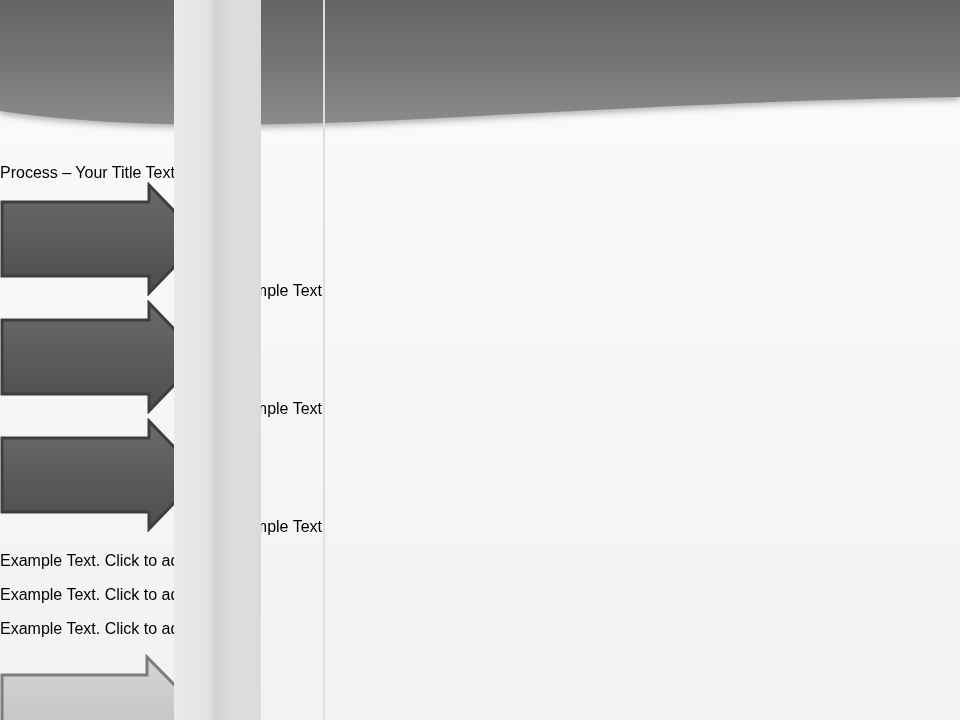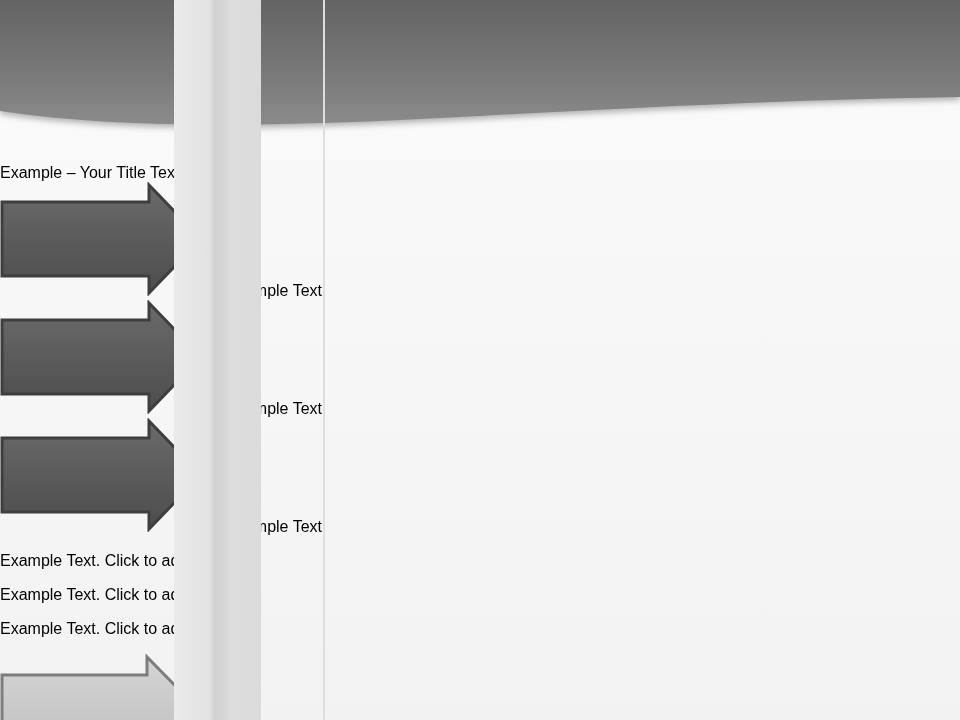--- a/index.html
+++ b/index.html
@@ -101,21 +101,21 @@
         <stop offset="1" stop-color="#bdbdbd"></stop>
       </linearGradient>
     </defs>
   </svg>
 
   
   <svg class="header-wave" viewBox="0 0 960 160">
     <path d="M0 0 H960 V97 C820 99 660 106 480 116 C310 125 140 132 0 111 Z" fill="url(#gradHeader)" style="filter:drop-shadow(0 3px 3px rgba(0,0,0,.3))"></path>
   </svg>
   <div class="title">
-    <span class="t-bold">Example</span>
+    <span class="t-bold">Process</span>
     <span class="t-rest">– Your Title Text Here</span>
   </div>
 
   
   <div class="arrow a1">
     <svg width="204" height="114" viewBox="0 0 204 114">
       <polygon points="2,20 149,20 149,3 201,57 149,111 149,94 2,94" fill="url(#gradDark)" stroke="#3e3e3e" stroke-width="3" stroke-linejoin="miter"></polygon>
     </svg>
     <span class="alabel">1. Example Text.</span>
   </div>

